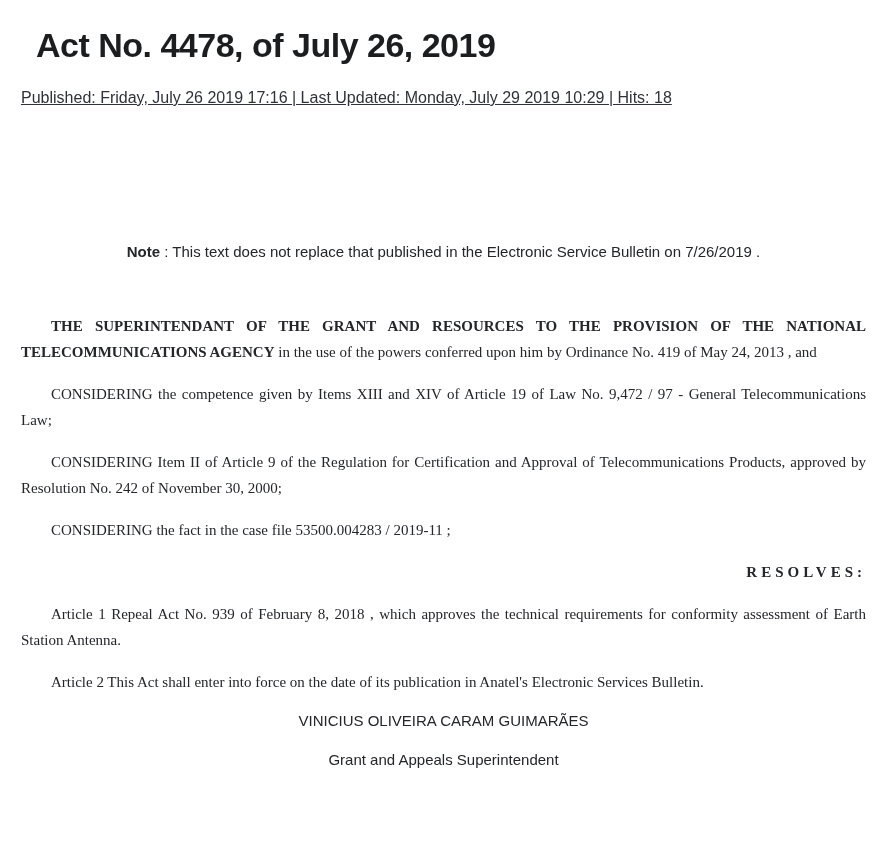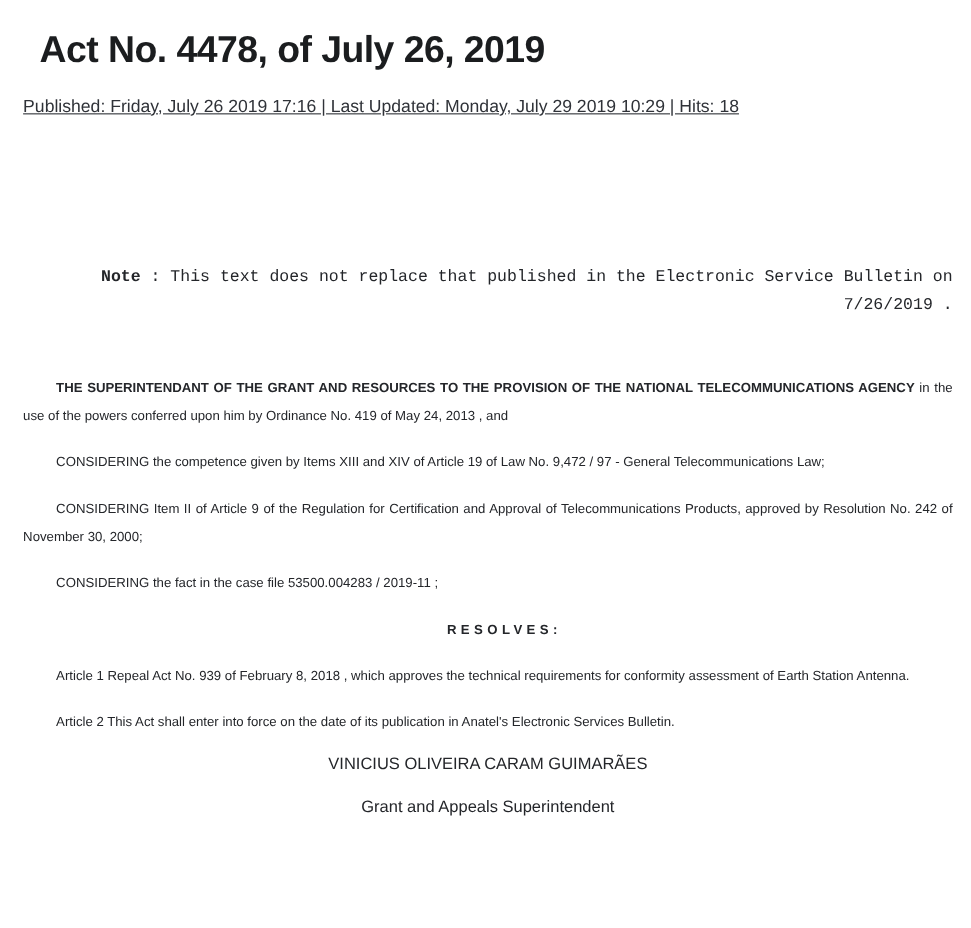--- a/index.html
+++ b/index.html
@@ -27,42 +27,42 @@
     margin: 15px;
   }
   .article-meta {
     font-size: 16px;
     line-height: 14px;
     color: #2f3238;
     margin: 26px 0 0 0;
     text-decoration: underline;
   }
   p.body-text {
-    font-size: 12px;
+    font-size: 15px;
     line-height: 26px;
     text-align: justify;
     text-indent: 30px;
     margin: 16px 0 13px 0;
+    font-family: Liberation Serif, serif;
   }
   p.note-paragraph {
     font-size: 15px;
     line-height: 26px;
-    text-align: right;
+    text-align: center;
     text-indent: 0;
     margin: 134px 0 0 0;
-    font-family: Liberation Mono, monospace;
   }
   p.preamble-paragraph {
     margin-top: 48px;
   }
   .bold { font-weight: 700; }
   p.resolves-heading {
     font-weight: 700;
     letter-spacing: 4px;
-    text-align: center;
+    text-align: right;
   }
   p.signature {
     font-size: 15px;
     line-height: 26px;
     text-align: center;
     text-indent: 0;
     margin: 0 0 13px 0;
   }
   p.signature-name {
   }

